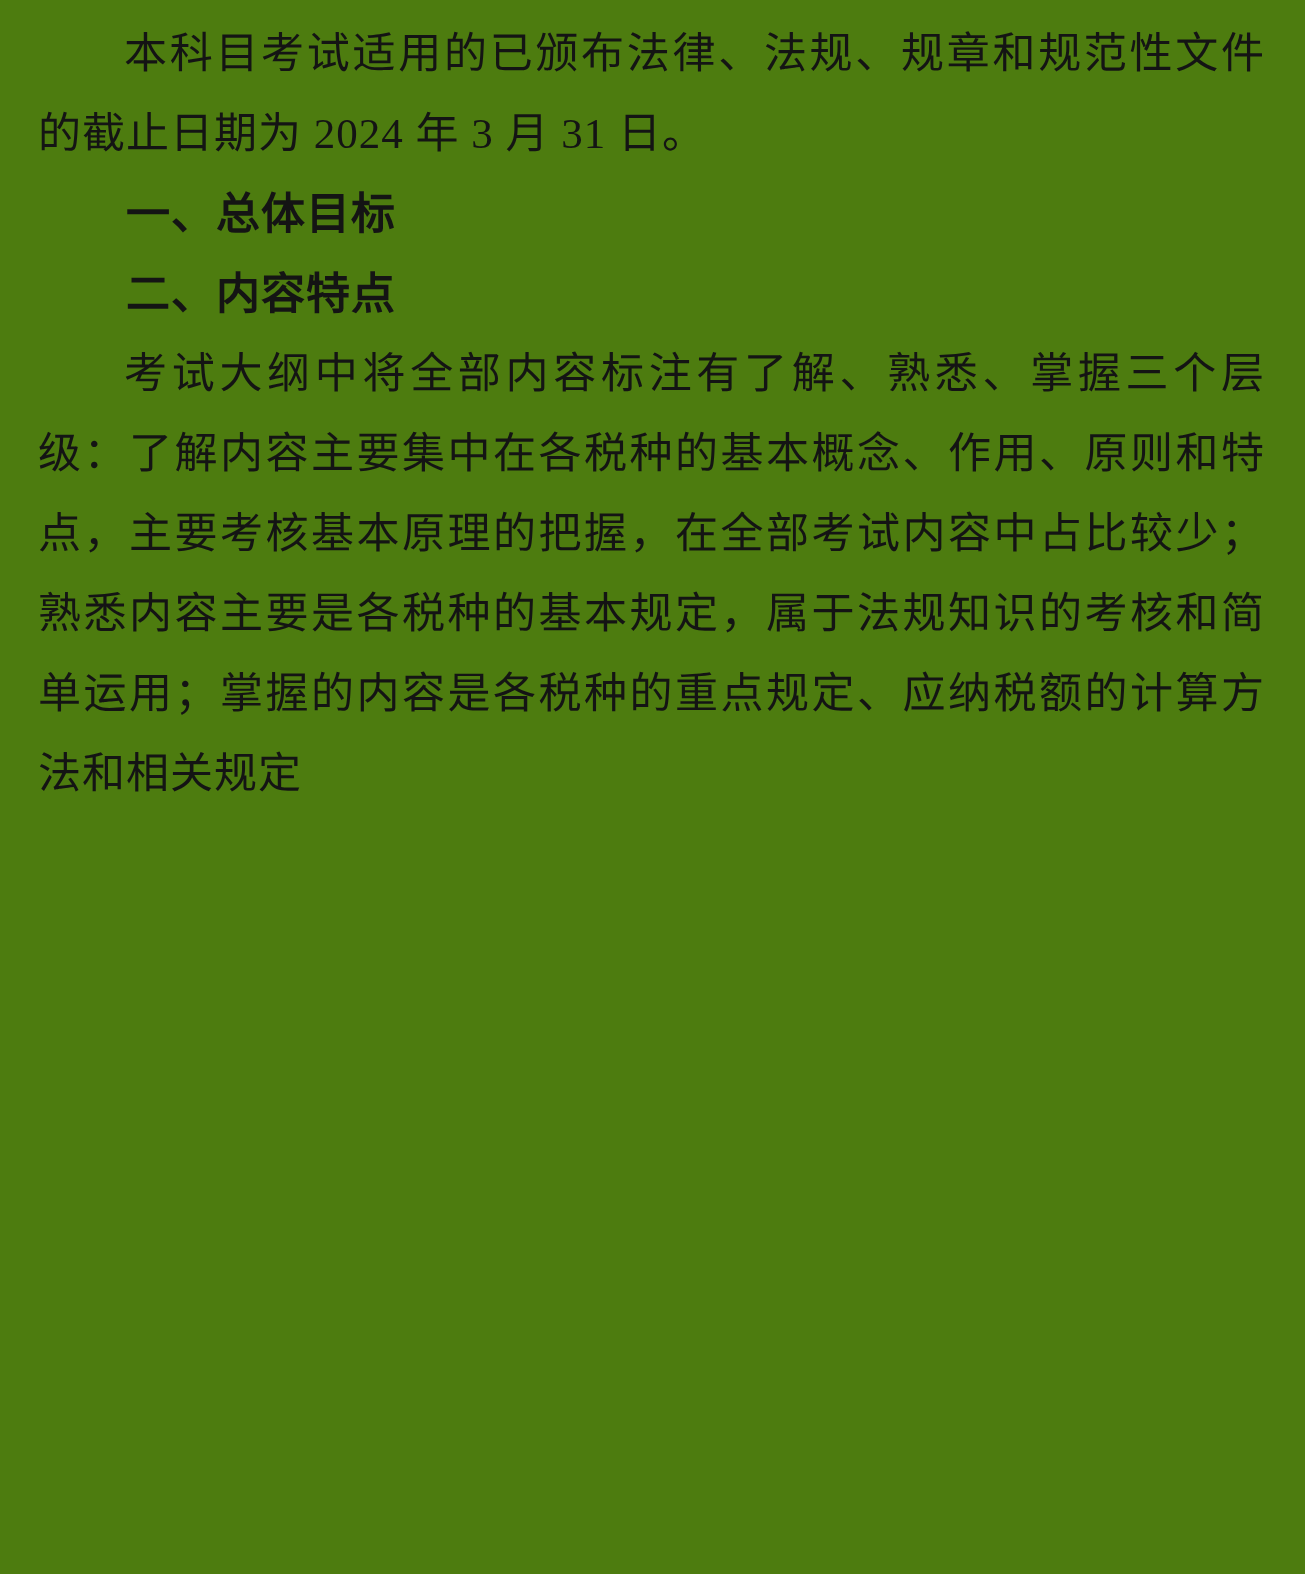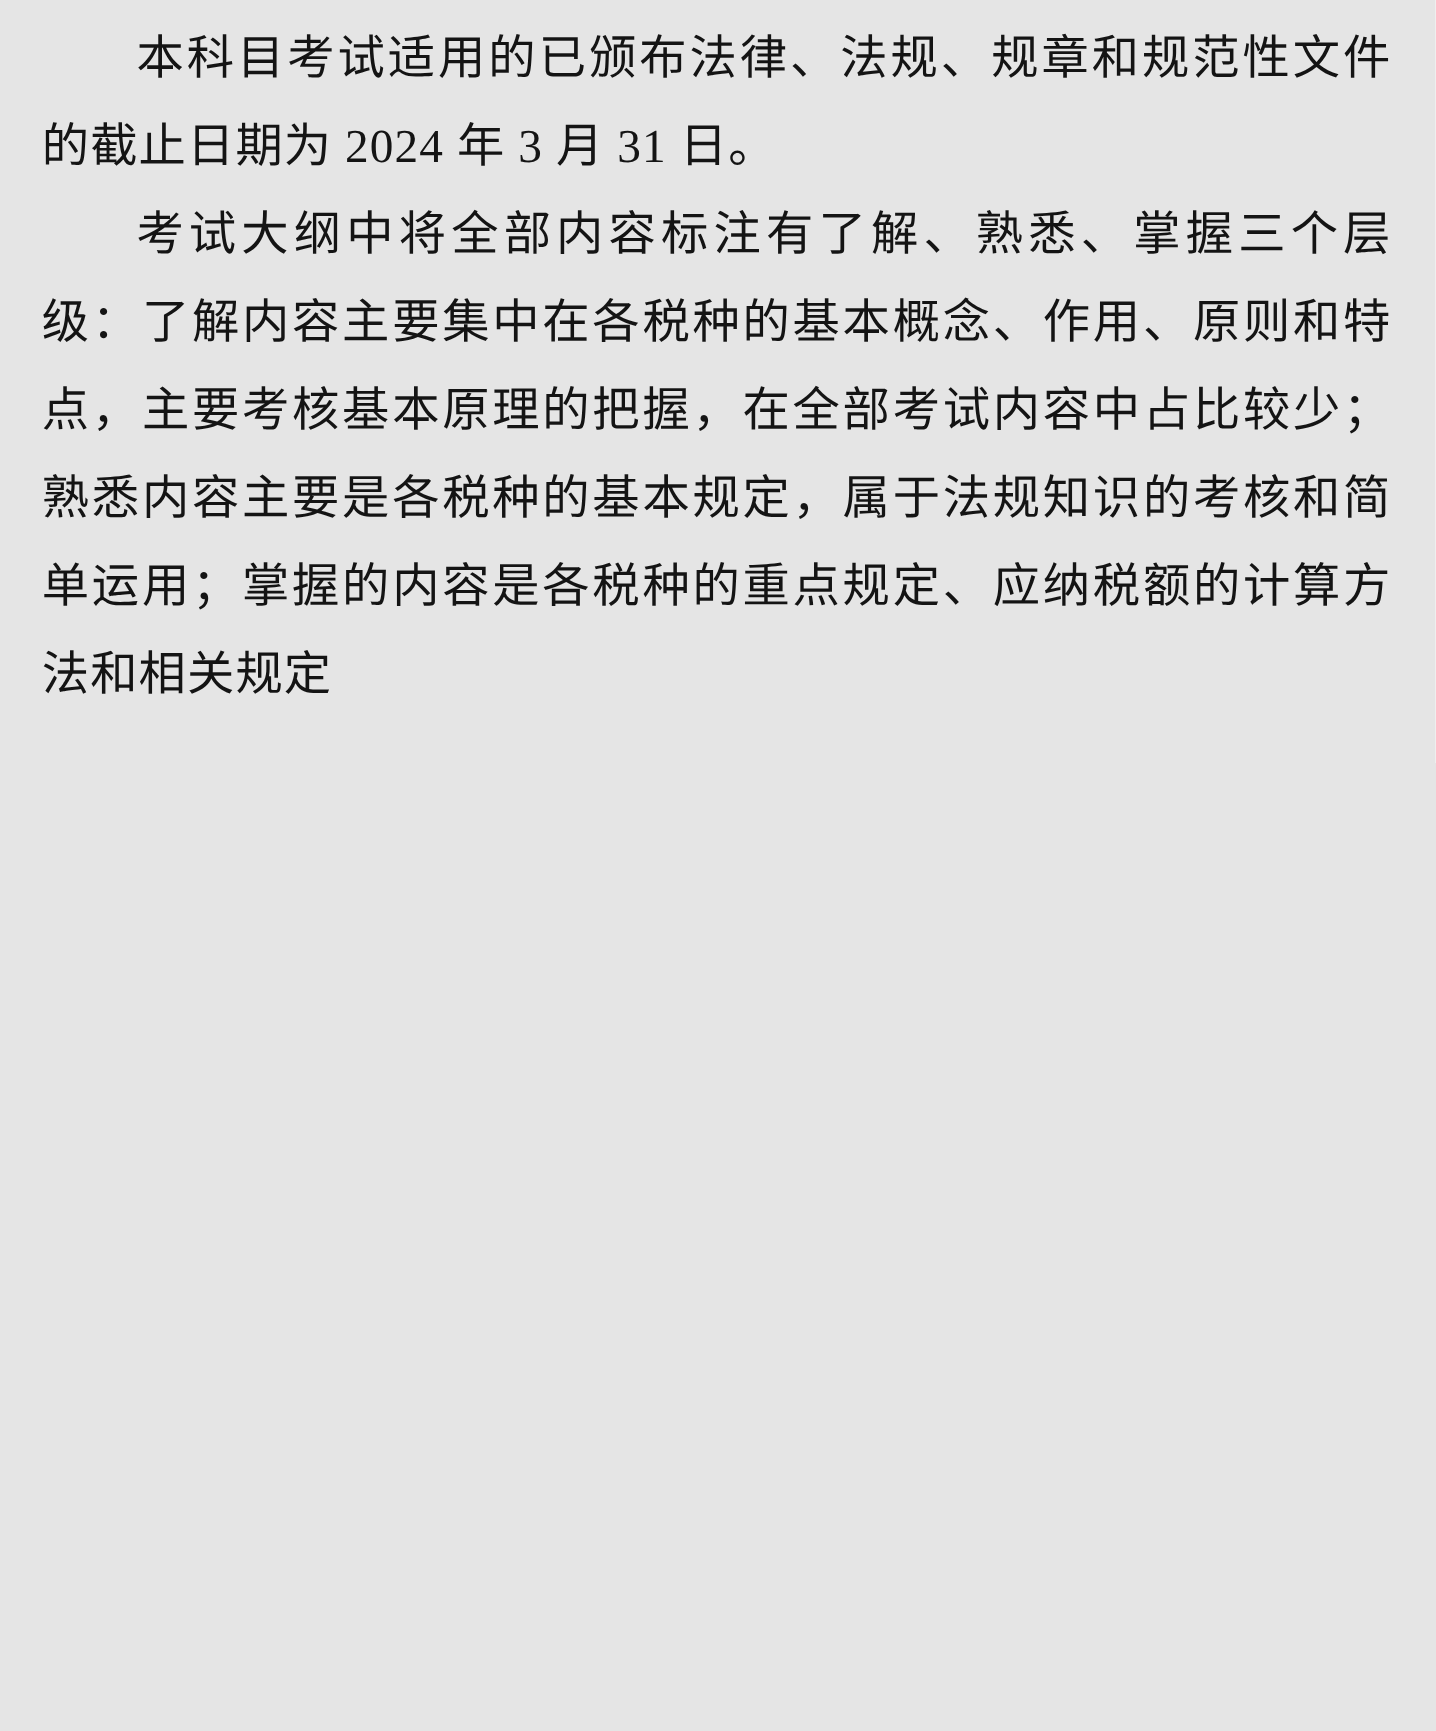--- a/index.html
+++ b/index.html
@@ -11,21 +11,21 @@
     width: 1305px;
     height: 1574px;
     overflow: hidden;
     font-family: "Liberation Serif", "DejaVu Serif", serif;
   }
   .page {
     box-sizing: border-box;
     width: 1305px;
     height: 1574px;
     padding: 14px 40px 0 38px;
-    background: #e5e5e5;
+    background: #4d7c0f;
     color: #141414;
   }
   .para, .heading {
     margin: 0;
     font-size: 43px;
     line-height: 80px;
     text-indent: 2em;
     text-align: justify;
     text-justify: inter-character;
     letter-spacing: 1px;
@@ -42,19 +42,21 @@
     font-family: "Liberation Sans", "DejaVu Sans", sans-serif;
     font-size: 44px;
   }
 </style>
 </head>
 <body>
 
 <div class="page">
   <p class="para">本科目考试适用的已颁布法律、法规、规章和规范性文件的截止日期为 2024 年 3 月 31 日。</p>
 
+  <p class="heading">一、总体目标</p>
 
 
+  <p class="heading">二、内容特点</p>
 
 
 
   <p class="para">考试大纲中将全部内容标注有了解、熟悉、掌握三个层级：了解内容主要集中在各税种的基本概念、作用、原则和特点，主要考核基本原理的把握，在全部考试内容中占比较少；熟悉内容主要是各税种的基本规定，属于法规知识的考核和简单运用；掌握的内容是各税种的重点规定、应纳税额的计算方法和相关规定</p>
 </div>
 
 </body></html>

